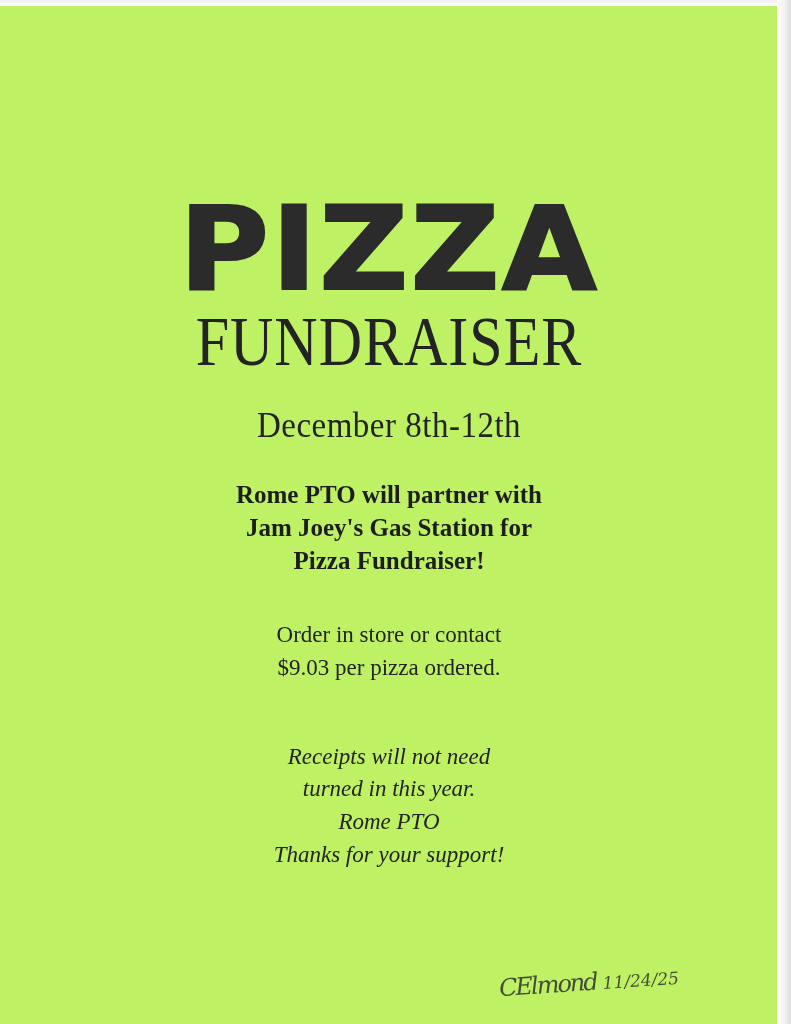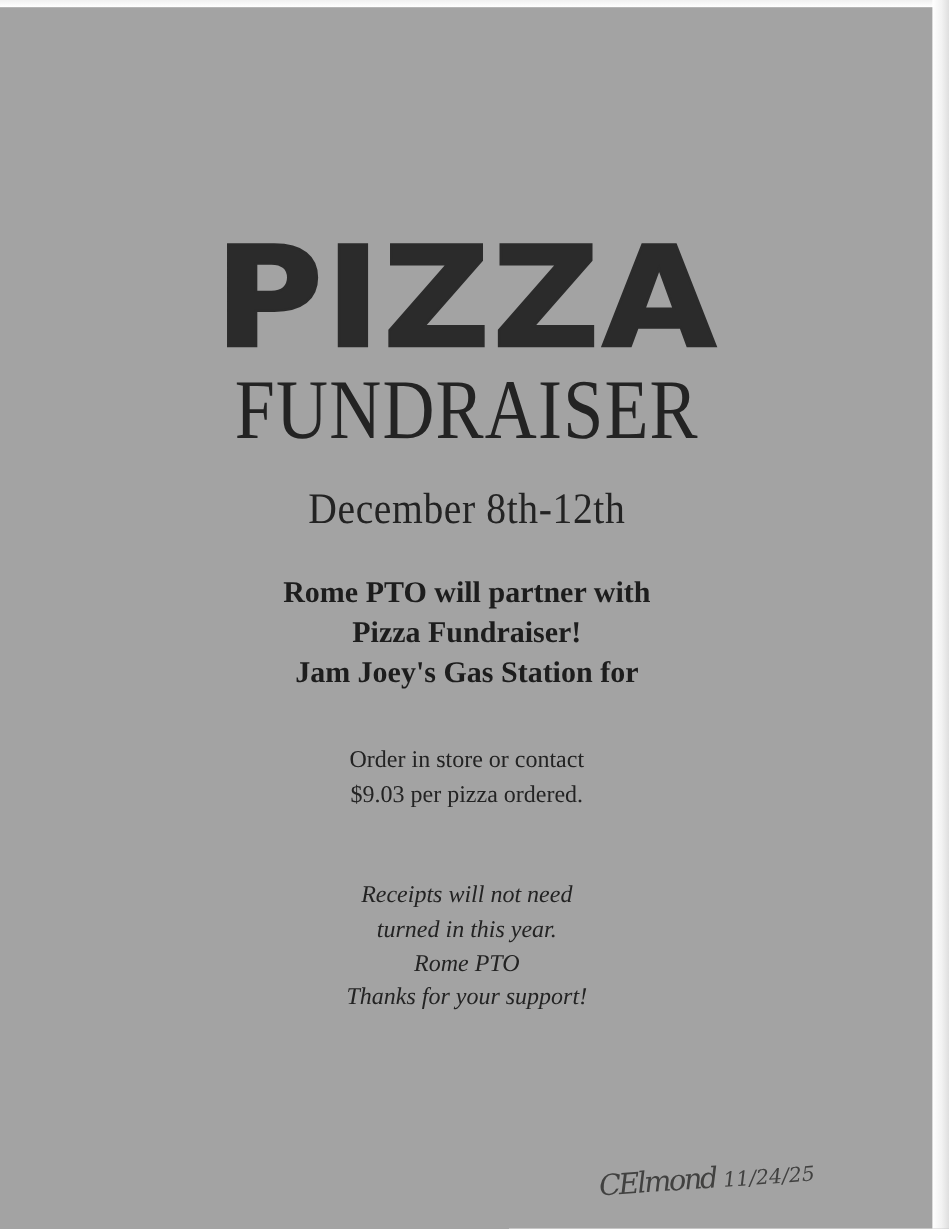--- a/index.html
+++ b/index.html
@@ -12,21 +12,21 @@
     height: 1024px;
     font-family: "Liberation Serif", serif;
     color: #1a1a1a;
     position: relative;
     overflow: hidden;
   }
   .page {
     position: relative;
     width: 791px;
     height: 1024px;
-    background: #a3a3a3;
+    background: #bef264;
     box-sizing: border-box;
   }
   
   .scan-edge-right {
     position: absolute;
     top: 0;
     right: 0;
     width: 14px;
     height: 1024px;
     background: linear-gradient(to right, #ffffff 0%, #f2f2f2 55%, #dedede 100%);
@@ -90,21 +90,21 @@
     font-weight: 700;
     font-size: 25px;
     line-height: 1.33;
     color: #1d1d1d;
   }
 
   .body-block {
     margin: 0;
     padding-top: 42px;
     font-family: "Liberation Serif", serif;
-    font-size: 20px;
+    font-size: 23px;
     line-height: 1.42;
     color: #232323;
   }
 
   .body-block.second {
     padding-top: 56px;
     font-style: italic;
   }
 
   .line { display: block; }
@@ -141,22 +141,22 @@
   <div class="content">
 
     <h1 class="title-pizza">PIZZA</h1>
 
     <h2 class="title-sub">FUNDRAISER</h2>
 
     <p class="dates">December 8th-12th</p>
 
     <p class="lead">
       <span class="line">Rome PTO will partner with</span>
+      <span class="line">Jam Joey's Gas Station for</span>
       <span class="line">Pizza Fundraiser!</span>
-      <span class="line">Jam Joey's Gas Station for</span>
     </p>
 
     <p class="body-block">
       <span class="line">Order in store or contact</span>
       <span class="line">$9.03 per pizza ordered.</span>
     </p>
 
     <p class="body-block second">
       <span class="line">Receipts will not need</span>
       <span class="line">turned in this year.</span>

